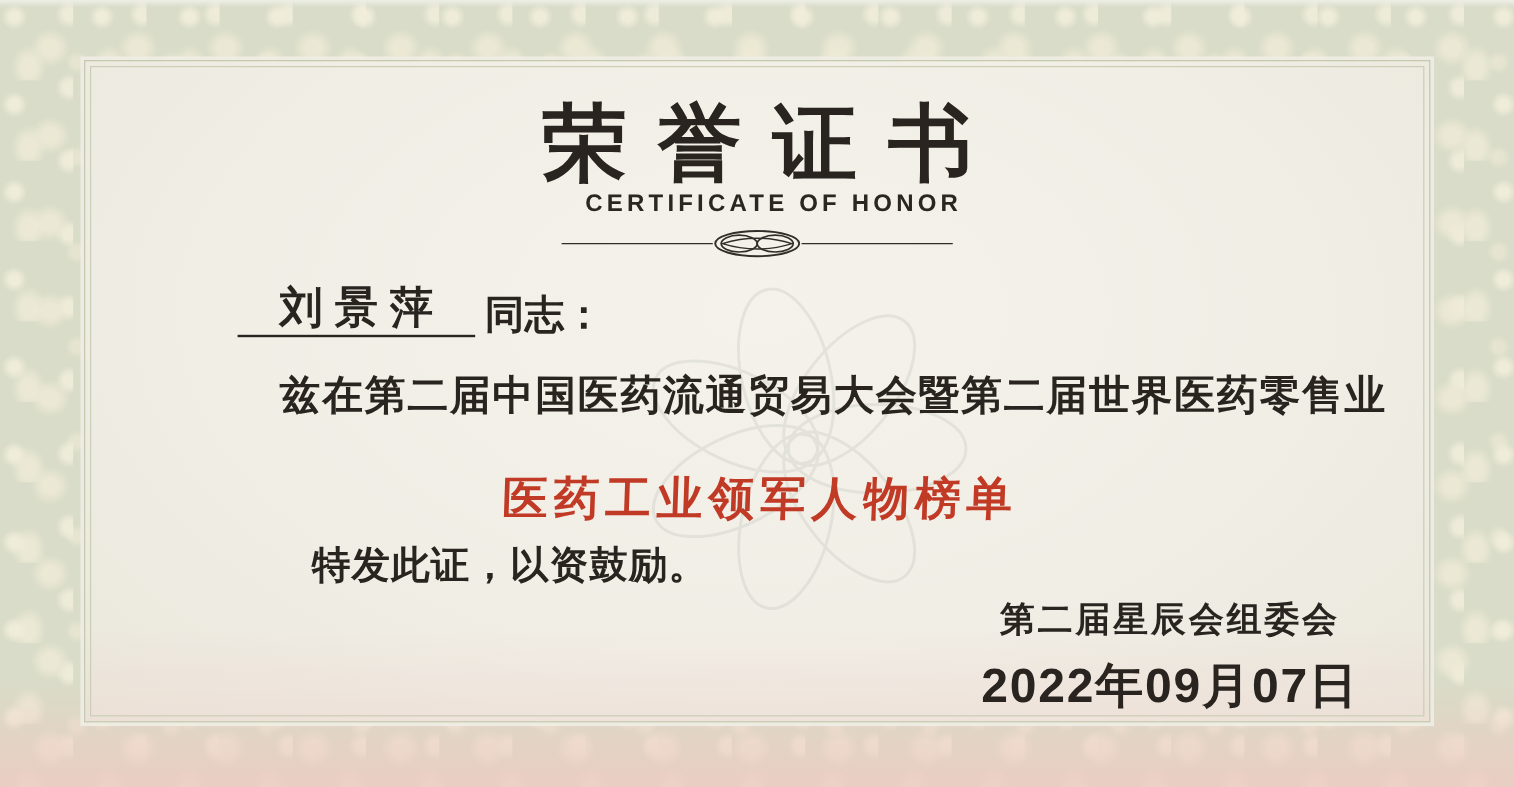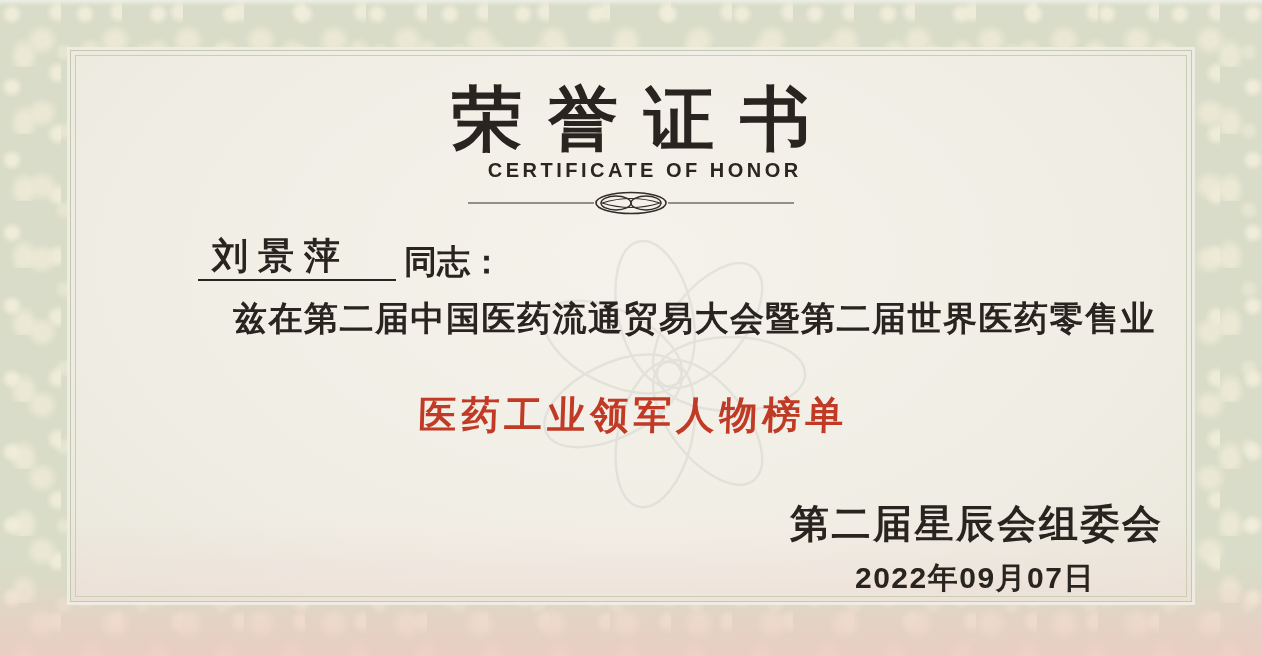--- a/index.html
+++ b/index.html
@@ -52,49 +52,49 @@
   }
   .divider { position:absolute; top:190px; left:0; width:100%; text-align:center; }
 
   .name-row {
     position:absolute; top:236px; left:198px;
     display:flex; align-items:flex-end;
   }
   .name-underline {
     display:inline-block; min-width:190px;
     border-bottom:2px solid #29241f;
-    text-align:left; padding:0 4px 3px 4px;
+    text-align:center; padding:0 4px 3px 4px;
     font-size:36px; font-weight:700; letter-spacing:10px; text-indent:10px;
     line-height:1.1;
   }
   .salutation { font-size:33px; font-weight:700; margin-left:8px; line-height:1.15; }
 
   .body-par { position:absolute; top:294px; left:175px; width:985px;
     font-size:34px; font-weight:700; line-height:49px; letter-spacing:1.5px; }
-  .body-line-1 { text-indent:58px; white-space:nowrap; }
+  .body-line-1 { text-indent:58px; white-space:nowrap;margin-top:12px; }
   .body-line-2 { white-space:nowrap; }
 
   .award {
     position:absolute; top:390px; left:0; width:100%;
     text-align:center;
     font-size:38px; font-weight:700;
     letter-spacing:5px; text-indent:5px;
     color:#c13a26;
     transform:skewX(-2deg);
   }
   .closing {
     position:absolute; top:450px; left:260px;
     font-size:32px; font-weight:700; letter-spacing:1px; white-space:nowrap;
   }
   .signature-block {
     position:absolute; top:497px; left:790px; width:370px;
     text-align:center;
   }
-  .issuer { font-size:39px; font-weight:700; letter-spacing:2.5px; white-space:nowrap; }
-  .issue-date { font-size:30px; font-weight:700; letter-spacing:1.5px; margin-top:7px; white-space:nowrap; }
+  .issuer { font-size:29px; font-weight:700; letter-spacing:2.5px; white-space:nowrap; }
+  .issue-date { font-size:40px; font-weight:700; letter-spacing:1.5px; margin-top:7px; white-space:nowrap; }
 </style>
 </head>
 <body>
 
 <div class="page">
 
   <div class="frame"></div>
 
   <div class="content">
 
@@ -131,20 +131,21 @@
       <span class="name-underline">刘景萍</span>
       <span class="salutation">同志：</span>
     </div>
 
     <div class="body-par">
       <div class="body-line-1">兹在第二届中国医药流通贸易大会暨第二届世界医药零售业</div>
     </div>
 
     <div class="award">医药工业领军人物榜单</div>
 
+    <div class="closing">特发此证，以资鼓励。</div>
 
     <div class="signature-block">
       <div class="issuer">第二届星辰会组委会</div>
       <div class="issue-date">2022年09月07日</div>
     </div>
 
   </div>
 </div>
 
 </body></html>

